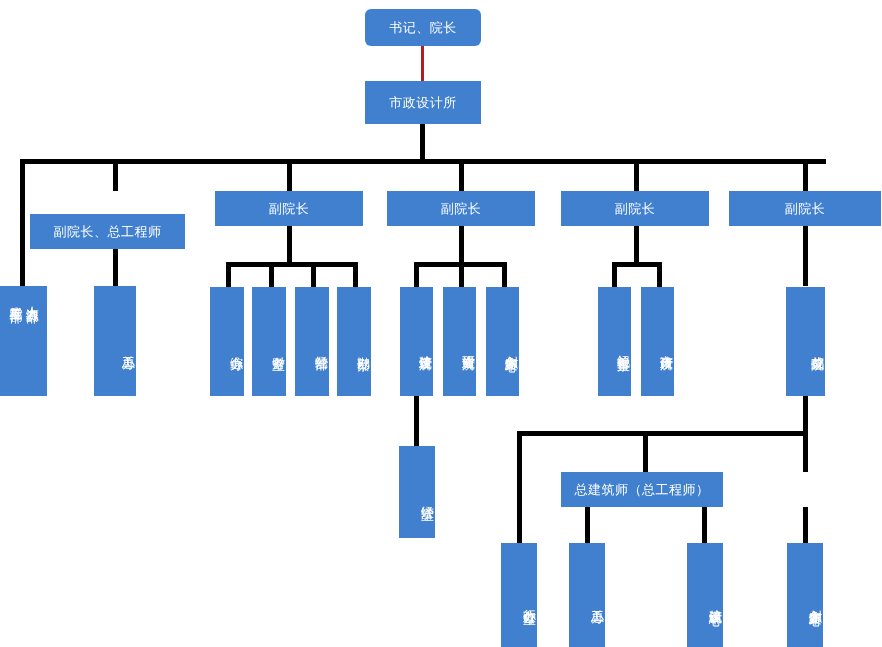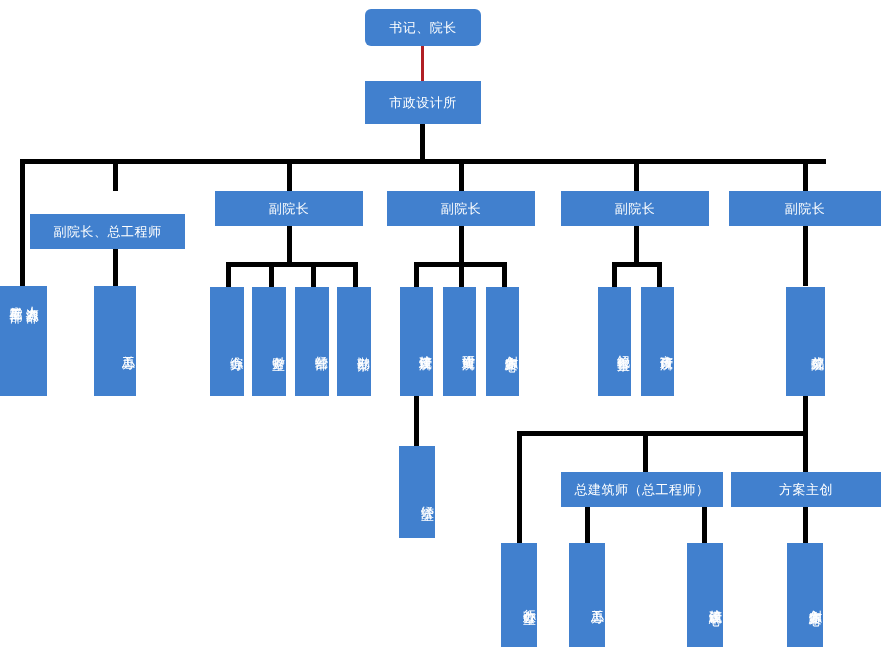--- a/index.html
+++ b/index.html
@@ -148,21 +148,20 @@
   <div class="node v" style="left:598px;top:287px;width:33px;height:109px;">纪检督察室</div>
 
   <div class="node v" style="left:641px;top:287px;width:33px;height:109px;">市政设计所</div>
 
   <div class="node v" style="left:786px;top:287px;width:39px;height:109px;">成都分院</div>
 
   <div class="node v" style="left:399px;top:446px;width:36px;height:92px;">经济室</div>
 
   <div class="node h" style="left:561px;top:472px;width:162px;height:35px;">总建筑师（总工程师）</div>
 
-  <div class="node h" style="left:731px;top:472px;width:150px;height:35px;">方案主创</div>
 
   <div class="node v" style="left:501px;top:543px;width:36px;height:104px;">行政办公室</div>
 
   <div class="node v" style="left:569px;top:543px;width:36px;height:104px;">总工办</div>
 
   <div class="node v" style="left:687px;top:543px;width:36px;height:104px;">建筑设计中心</div>
 
   <div class="node v" style="left:787px;top:543px;width:36px;height:104px;">方案创作中心</div>
 
 </div>

